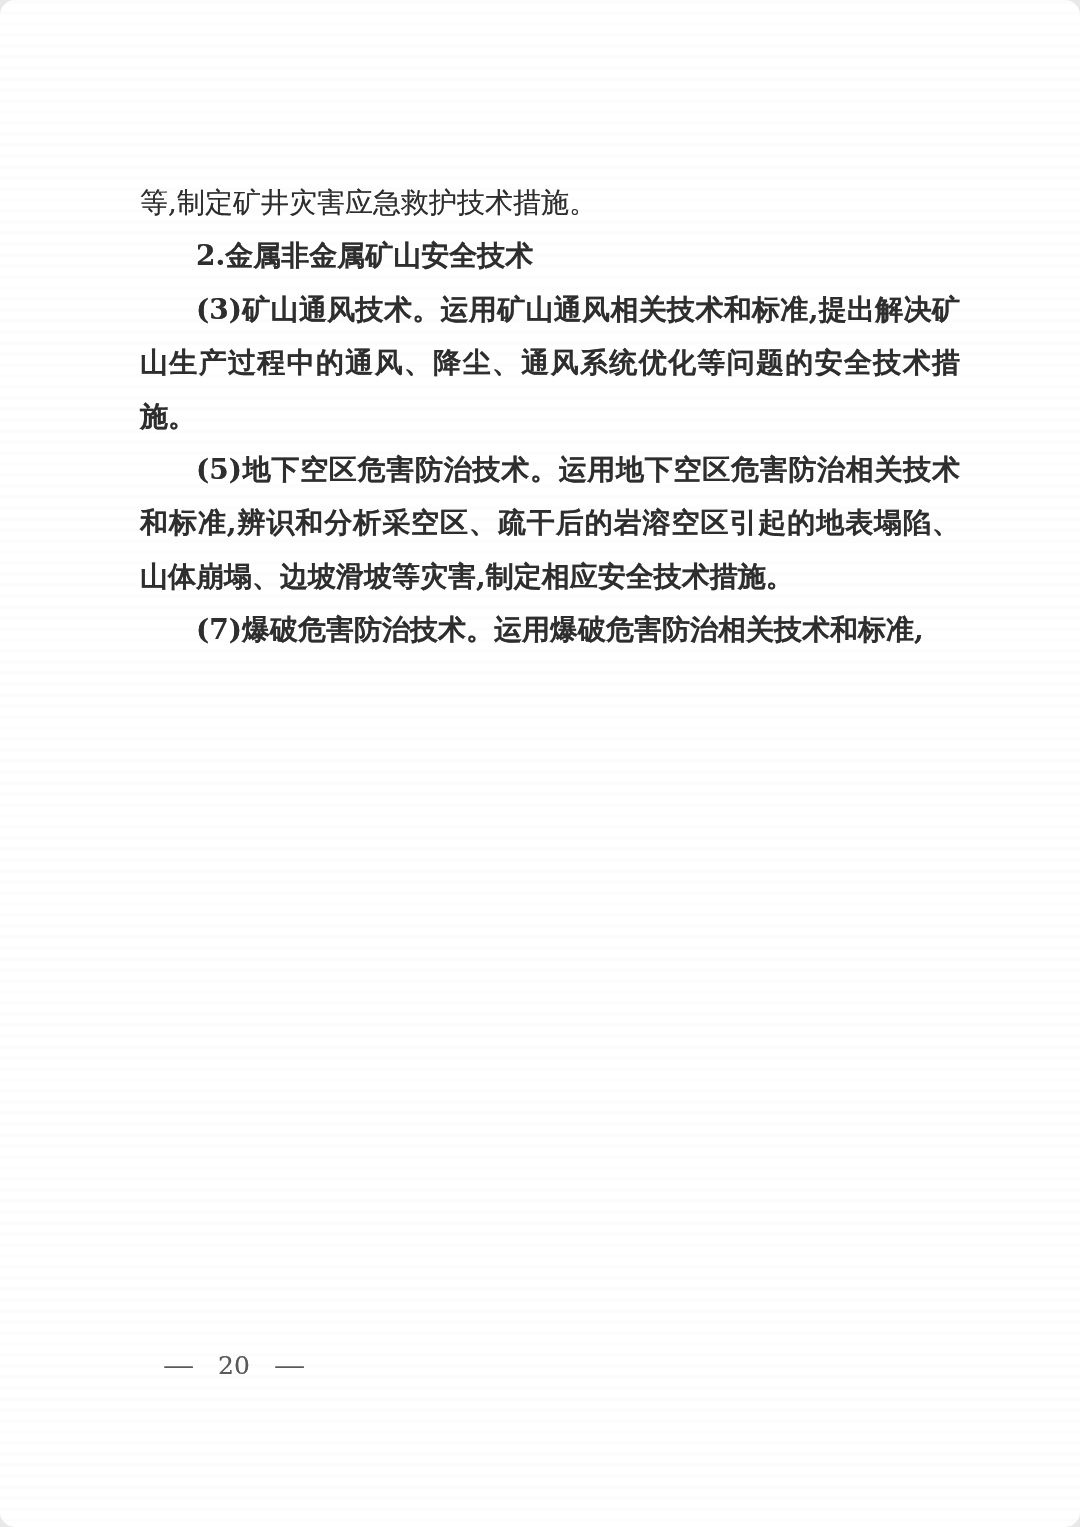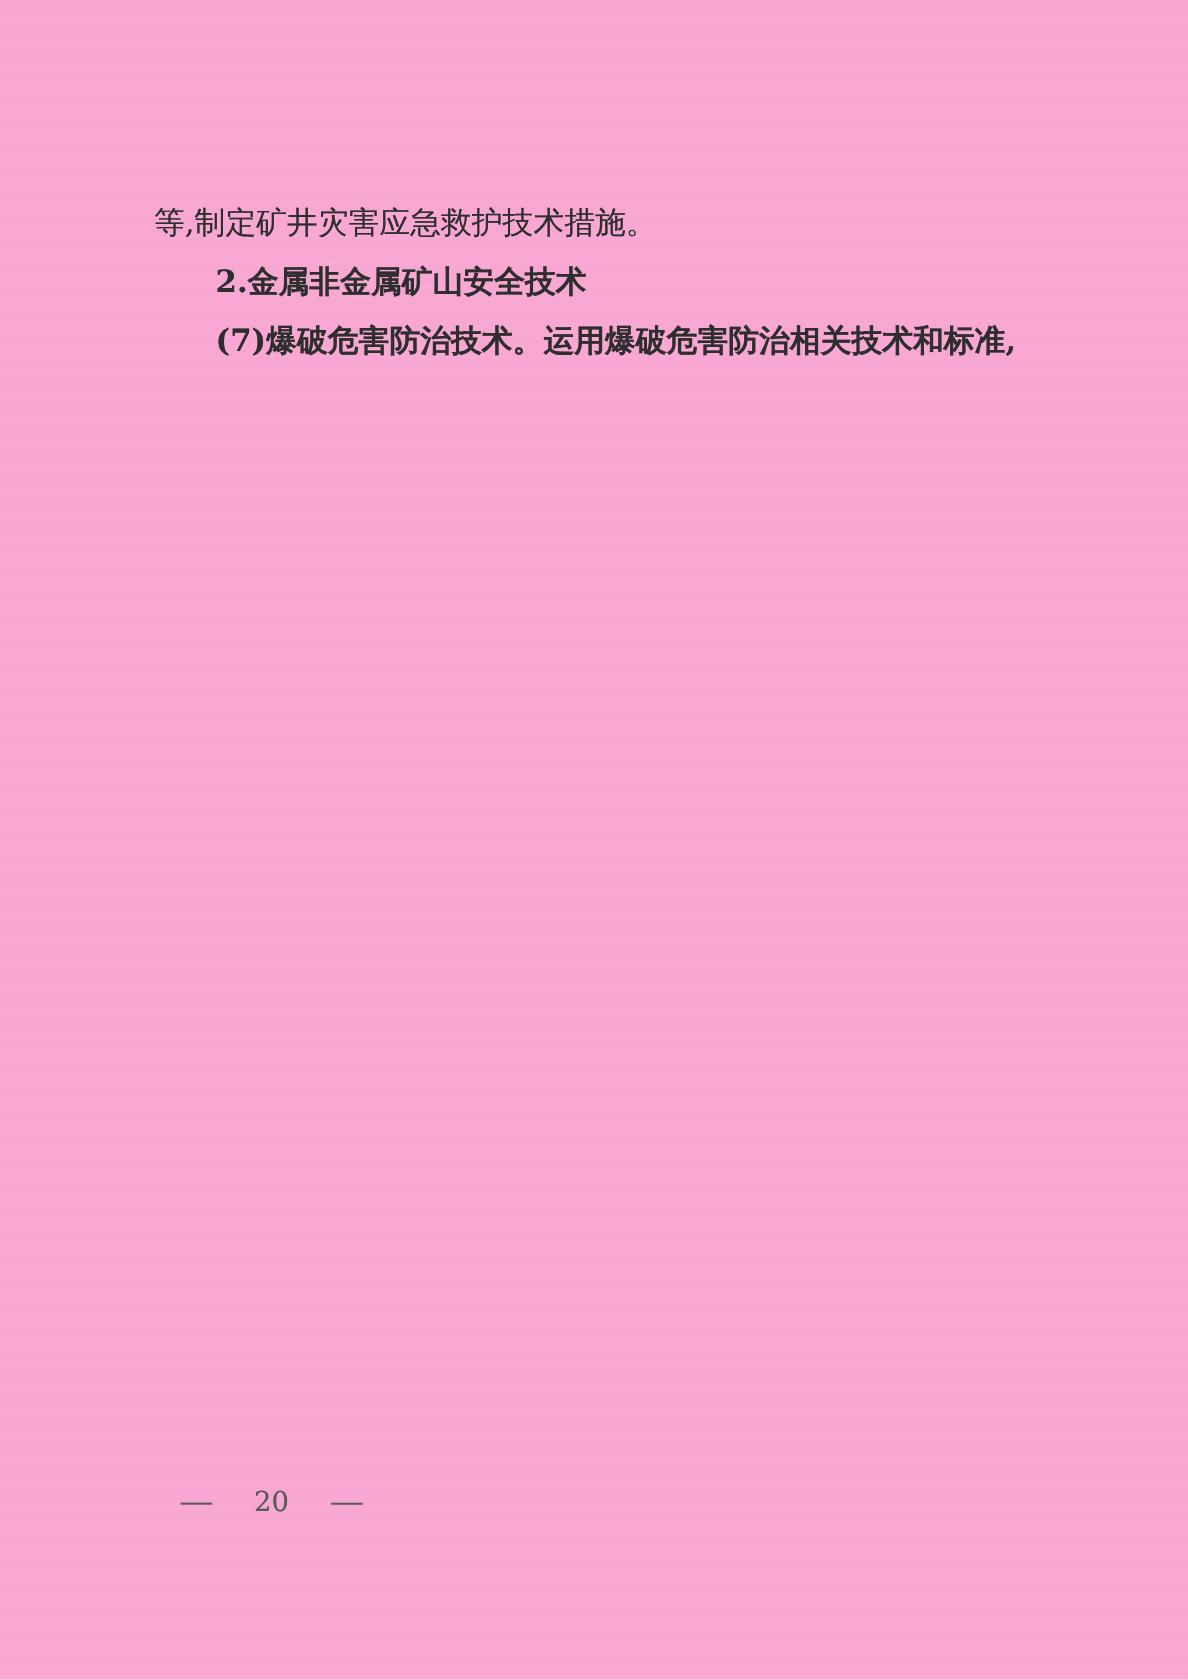--- a/index.html
+++ b/index.html
@@ -4,23 +4,24 @@
 <style>
   html, body {
     margin: 0;
     padding: 0;
     background: #e8e8e8;
   }
   .page {
     position: relative;
     width: 1080px;
     height: 1527px;
-    background: #f9a8d4;
+    background: #ffffff;
     overflow: hidden;
     font-family: "DejaVu Serif", serif;
+    border-radius: 15px;
   }
   
   .page::before {
     content: "";
     position: absolute;
     inset: 0;
     background: repeating-linear-gradient(
       180deg,
       rgba(90, 90, 90, 0.015) 0px, rgba(90, 90, 90, 0.015) 4px,
       rgba(0, 0, 0, 0) 4px, rgba(0, 0, 0, 0) 11px
@@ -56,32 +57,34 @@
     font-size: 25px;
     line-height: 32px;
     color: #5a5a5a;
     text-shadow: 0 0 0.5px rgba(90, 90, 90, 0.6);
   }
   .footer .dash {
     letter-spacing: 0;
     transform: scaleX(1.25);
   }
   .footer .pagenum {
-    margin: 0 40px;
+    margin: 0 27px;
     font-family: "DejaVu Serif", serif;
   }
 </style>
 </head>
 <body>
 
 <div class="page">
 
   <div class="text-block">
     <p class="para">等,制定矿井灾害应急救护技术措施。</p>
     <p class="para indent">2.金属非金属矿山安全技术</p>
+    <p class="para indent">(3)矿山通风技术。运用矿山通风相关技术和标准,提出解决矿山生产过程中的通风、降尘、通风系统优化等问题的安全技术措施。</p>
+    <p class="para indent">(5)地下空区危害防治技术。运用地下空区危害防治相关技术和标准,辨识和分析采空区、疏干后的岩溶空区引起的地表塌陷、山体崩塌、边坡滑坡等灾害,制定相应安全技术措施。</p>
     <p class="para indent">(7)爆破危害防治技术。运用爆破危害防治相关技术和标准,</p>
   </div>
 
   <div class="footer">
     <span class="dash">—</span>
     <span class="pagenum">20</span>
     <span class="dash">—</span>
   </div>
 
 </div>

